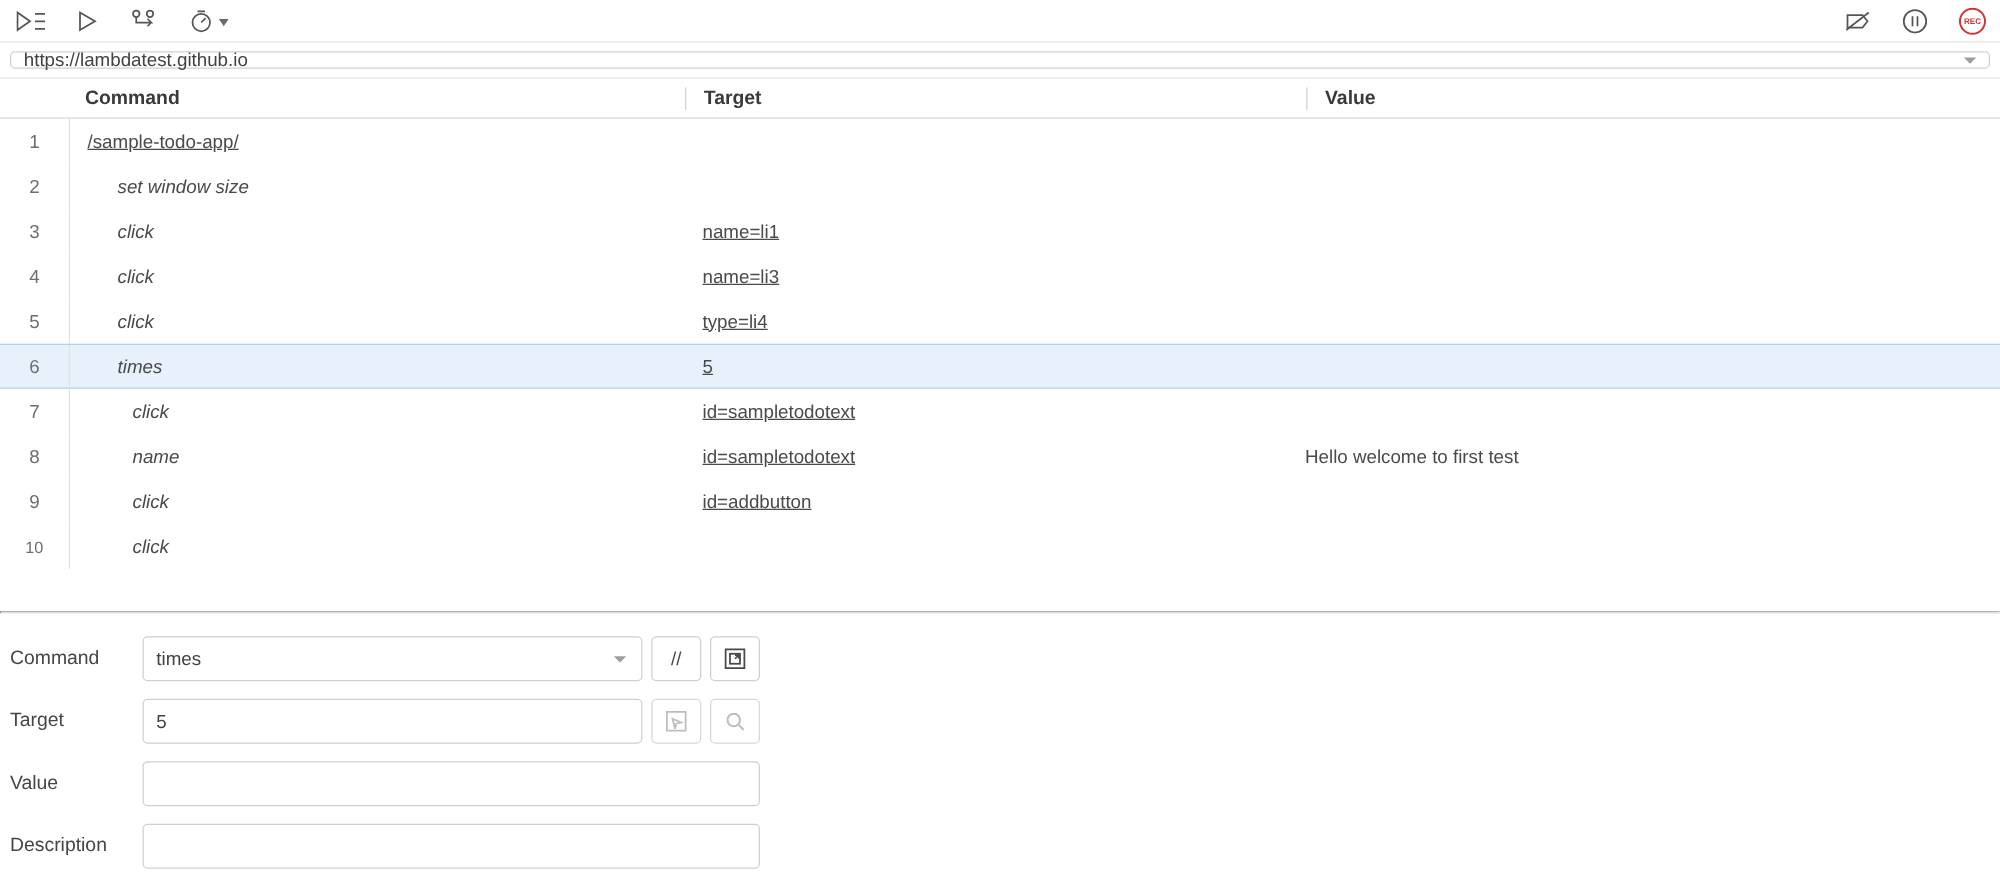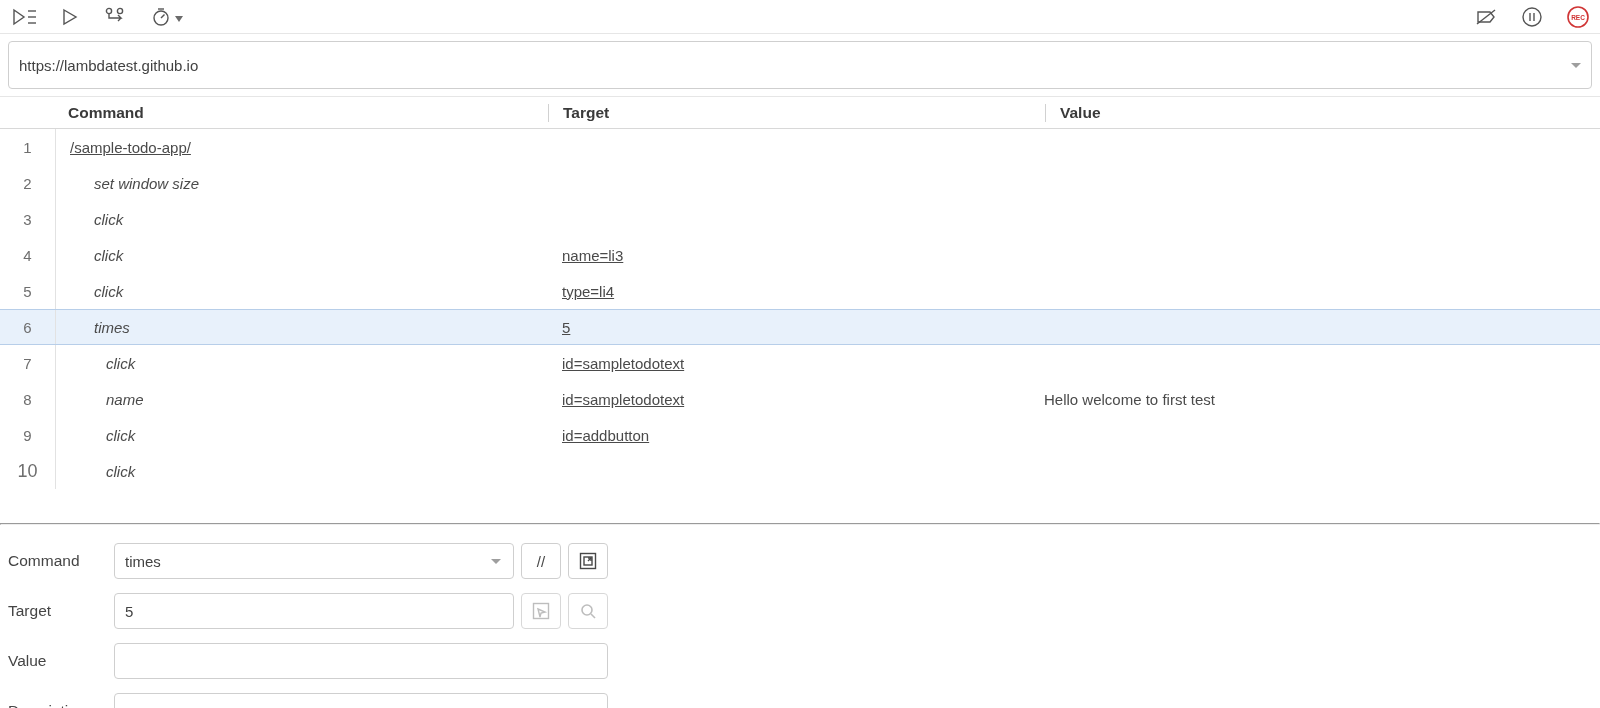--- a/index.html
+++ b/index.html
@@ -31,21 +31,21 @@
   .tb-btn.speed { width: 34px; }
   .tb-btn.rec svg { color: #d03535; }
 
   
   .urlbar-row {
     padding: 7px 8px;
     border-bottom: 1px solid #e6e6e6;
   }
   .urlbar {
     width: 100%;
-    height: 48px;
+    height: 14px;
     border: 1px solid #cfcfcf;
     border-radius: 4px;
     padding: 0 30px 0 10px;
     font-size: 15px;
     color: #424242;
     position: relative;
     display: flex;
     align-items: center;
     background: #fff;
   }
@@ -93,21 +93,21 @@
     height: 36px;
     font-size: 15px;
     color: #4a4a4a;
   }
   .row .gutter {
     display:flex; align-items:center; justify-content:center;
     font-size: 15px; color:#6e6e6e;
     border-right: 1px solid #e2e2e2;
     height: 100%;
   }
-  .row .gutter.wide { font-size: 18px; }
+  .row .gutter.wide { font-size: 13px; }
   .row .cmd {
     width: 492px; flex: 0 0 492px;
     padding-left: 38px;
     font-style: italic;
   }
   .row.indent .cmd { padding-left: 50px; }
   .row .tgt { width: 496px; flex:0 0 496px; padding-left:14px;text-decoration:underline; }
   .row .val { flex:1; padding-left:0; }
   .row.sel {
     background: #e8f1fb;
@@ -248,20 +248,21 @@
       <div class="val"></div>
     </div>
     <div class="row">
       <div class="gutter">2</div>
       <div class="cmd">set window size</div>
       <div class="val"></div>
     </div>
     <div class="row">
       <div class="gutter">3</div>
       <div class="cmd">click</div>
+      <div class="tgt">name=li1</div>
       <div class="val"></div>
     </div>
     <div class="row">
       <div class="gutter">4</div>
       <div class="cmd">click</div>
       <div class="tgt">name=li3</div>
       <div class="val"></div>
     </div>
     <div class="row">
       <div class="gutter">5</div>

